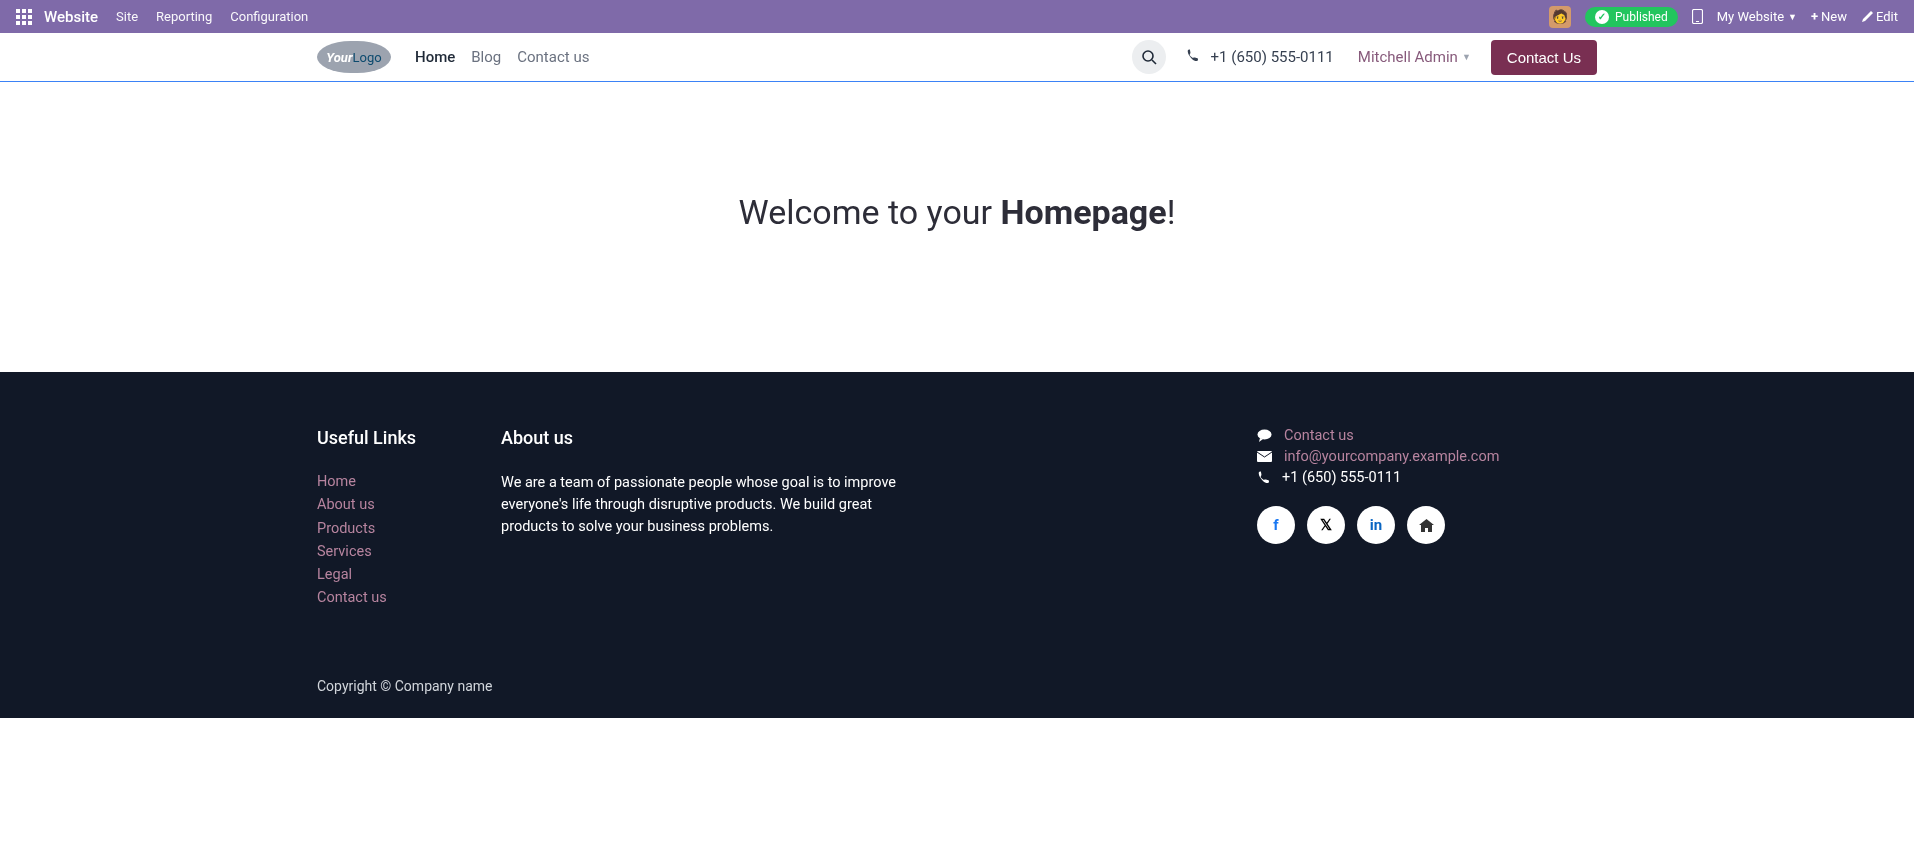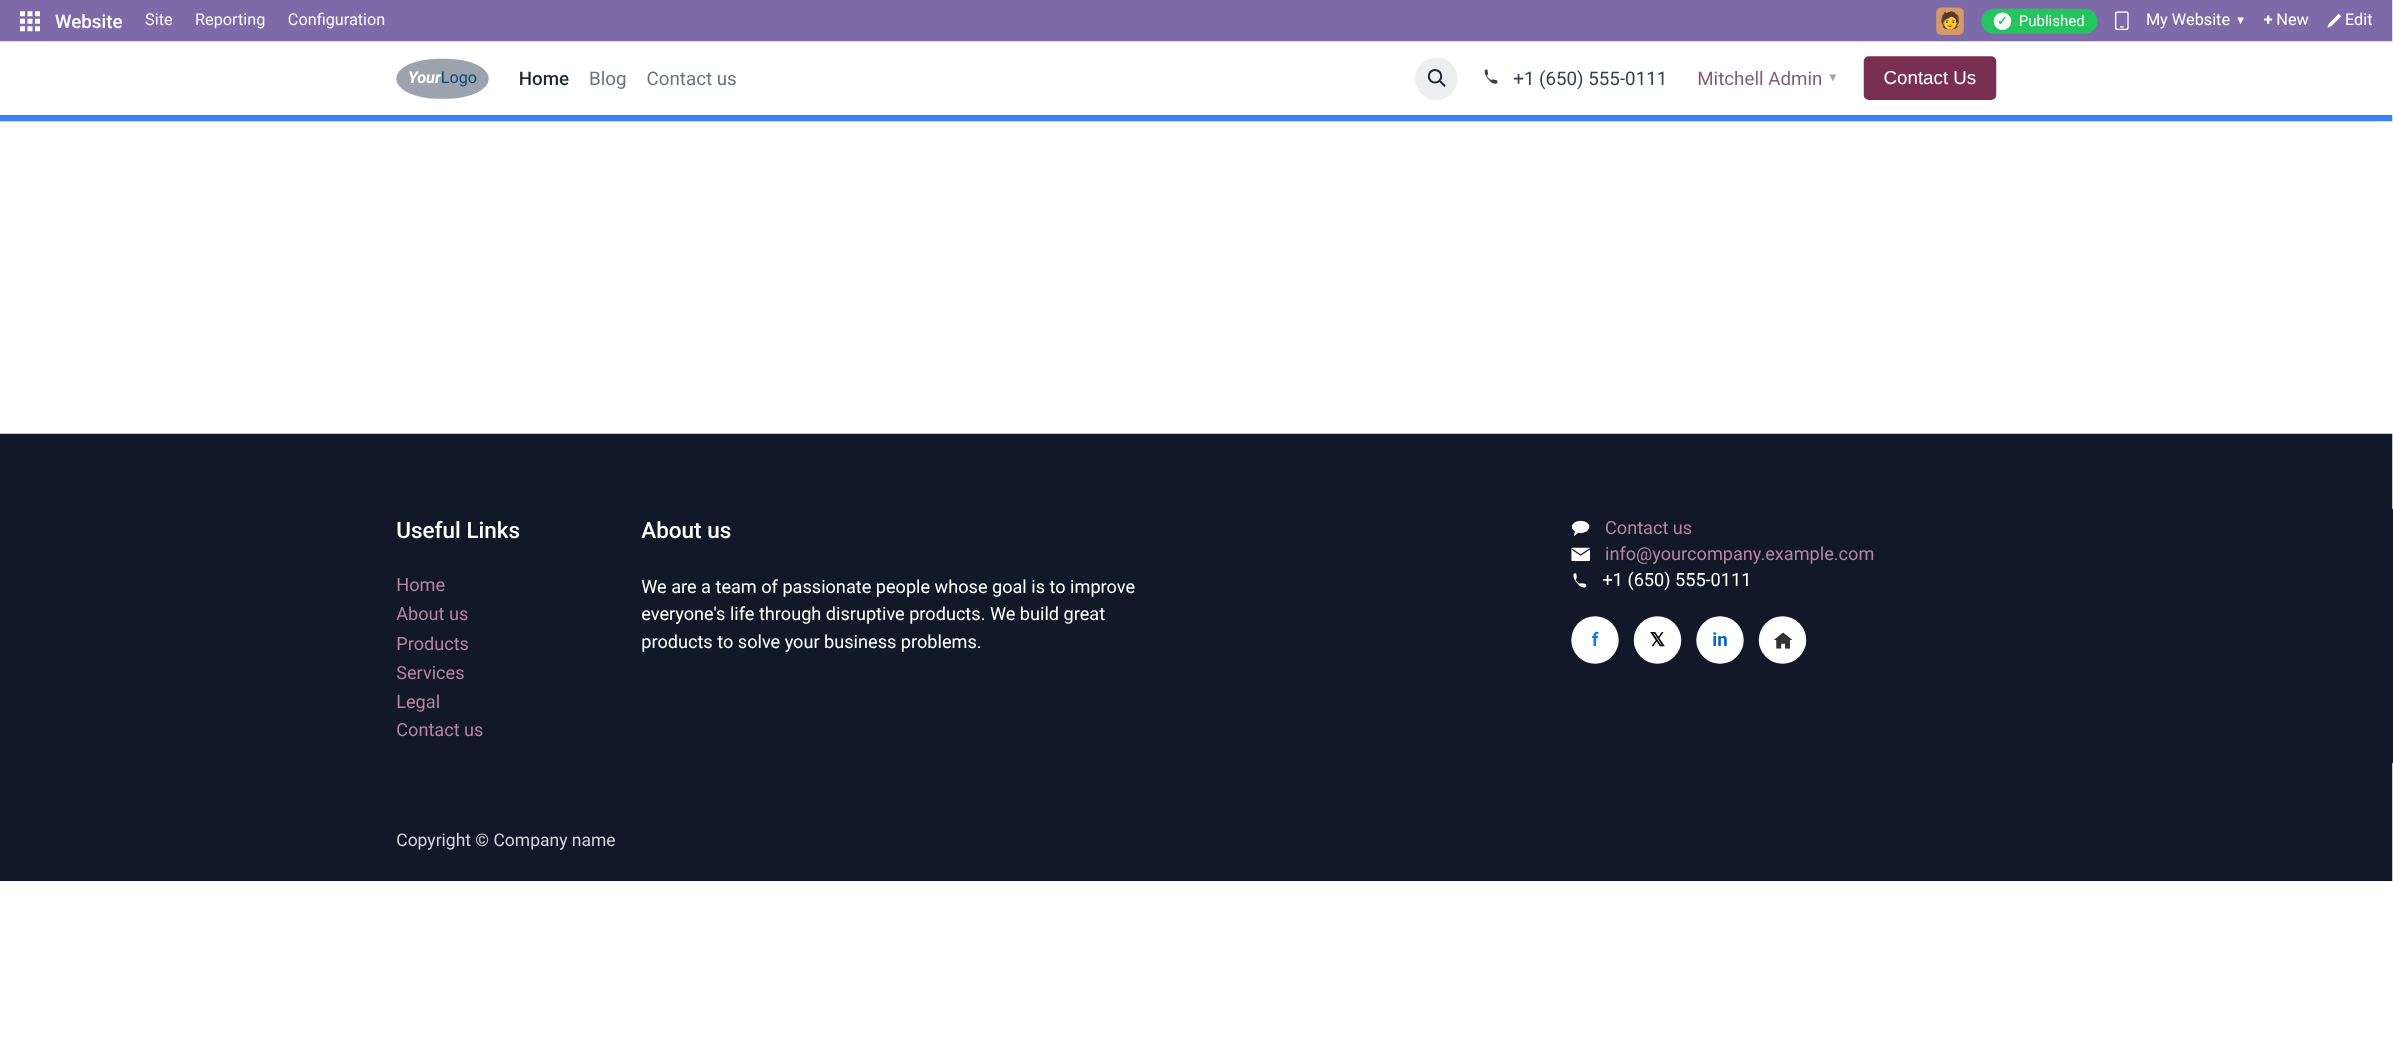--- a/index.html
+++ b/index.html
@@ -8,40 +8,40 @@
 .apps-icon{display:inline-grid;grid-template-columns:repeat(3,4px);gap:2px;margin-right:12px;cursor:pointer}
 .apps-icon span{width:4px;height:4px;background:#fff}
 .topbar .brand{font-weight:500;font-size:15px;margin-right:18px}
 .topbar .menu-item{margin-right:18px;cursor:pointer;opacity:.95}
 .topbar .spacer{flex:1}
 .topbar .right-item{display:flex;align-items:center;margin-left:14px;cursor:pointer}
 .avatar{width:22px;height:22px;border-radius:4px;background:#d49a6a;display:flex;align-items:center;justify-content:center;font-size:13px}
 .published-badge{background:#22c55e;border-radius:20px;padding:3px 10px;display:flex;align-items:center;gap:6px;font-size:12px}
 .check-circle{width:14px;height:14px;border-radius:50%;background:#fff;color:#22c55e;display:flex;align-items:center;justify-content:center;font-size:10px;font-weight:bold}
 .caret{font-size:9px;margin-left:4px}
-.sitebar{border-bottom:5px solid #3b82f6;height:64px}
+.sitebar{border-bottom:1px solid #3b82f6;height:49px}
 .sitebar-inner{max-width:1310px;margin:0 auto;height:100%;display:flex;align-items:center;padding:0 15px}
 .logo{width:74px;height:32px;background:#9ca3af;border-radius:50%/55%;color:#fff;display:flex;align-items:center;justify-content:center;font-style:italic;font-weight:700;font-size:13px;margin-right:24px}
 .logo .your{color:#fff}
 .logo .logo-part{color:#0c4a6e;font-weight:400;font-style:normal}
 .nav-link{margin-right:16px;color:#6b7280;cursor:pointer;font-size:15px}
 .nav-link.active{color:#1f2937;font-weight:500}
 .sitebar .spacer{flex:1}
 .search-btn{width:34px;height:34px;border-radius:50%;background:#eceef0;display:flex;align-items:center;justify-content:center;cursor:pointer;margin-right:20px}
 .sitebar .phone{color:#374151;cursor:pointer;margin-right:24px;font-size:15px}
 .phone-ico{margin-right:8px;font-size:13px}
 .user-drop{color:#875a7b;cursor:pointer;margin-right:20px;display:flex;align-items:center;font-size:15px}
 .contact-btn{background:#792f52;color:#fff;border:none;border-radius:4px;padding:9px 16px;font-size:15px;cursor:pointer}
 .hero{text-align:center;padding:110px 0 140px}
 .hero h1{font-size:34px;font-weight:400;color:#2d2d38}
 .hero h1 strong{font-weight:700}
 .hero p{margin-top:14px;font-size:16px;color:#4b5563}
 .hero p strong{font-weight:600}
 .footer{background:#111827;color:#fff;padding:55px 0 0}
-.footer-inner{max-width:1310px;margin:12px auto;padding:0 15px;display:grid;grid-template-columns:180px 430px 1fr 340px;gap:16px}
+.footer-inner{max-width:1310px;margin:0 auto;padding:0 15px;display:grid;grid-template-columns:180px 430px 1fr 340px;gap:4px}
 .footer h3{font-size:18px;font-weight:500;margin-bottom:24px}
 .footer-link{color:#b7849f;display:block;margin-bottom:3px;cursor:pointer;font-size:14.5px;line-height:1.4}
 .footer-text{font-size:14.5px;line-height:1.5;margin-bottom:20px}
 .contact-row{display:flex;align-items:center;gap:12px;margin-bottom:4px;font-size:14.5px}
 .contact-row .txt{color:#b7849f;cursor:pointer}
 .contact-row .txt.plain{color:#fff;cursor:default}
 .social-row{display:flex;gap:12px;margin-top:20px}
 .social-btn{width:38px;height:38px;border-radius:50%;background:#fff;display:flex;align-items:center;justify-content:center;cursor:pointer;font-weight:bold;font-size:15px}
 .social-btn.fb{color:#1877f2}
 .social-btn.tw{color:#000}
@@ -127,20 +127,23 @@
     </div>
     <div class="user-drop">
       <span>Mitchell Admin</span>
       <span class="caret" style="color:#9ca3af">▼</span>
     </div>
     <button class="contact-btn">Contact Us</button>
   </div>
 </div>
 
 <div class="hero">
+  <h1>
+    <span>Welcome to your </span><strong>Homepage</strong><span>!</span>
+  </h1>
 </div>
 
 <div class="footer">
   <div class="footer-inner">
     <div>
       <h3>Useful Links</h3>
       <a class="footer-link">Home</a>
       <a class="footer-link">About us</a>
       <a class="footer-link">Products</a>
       <a class="footer-link">Services</a>

